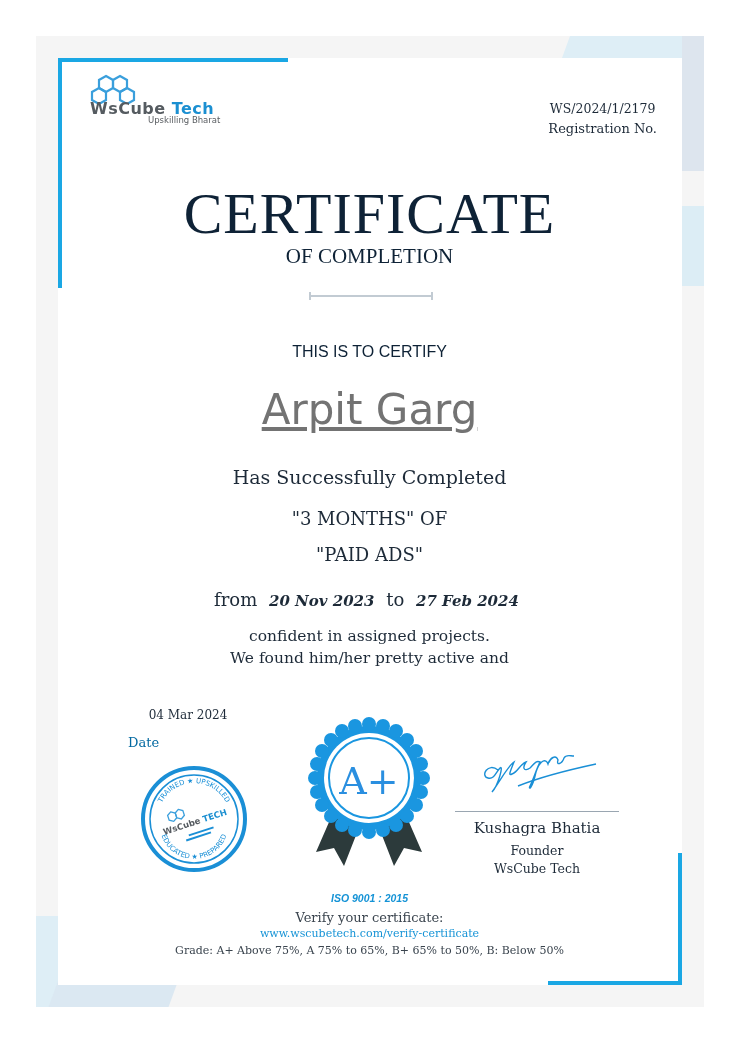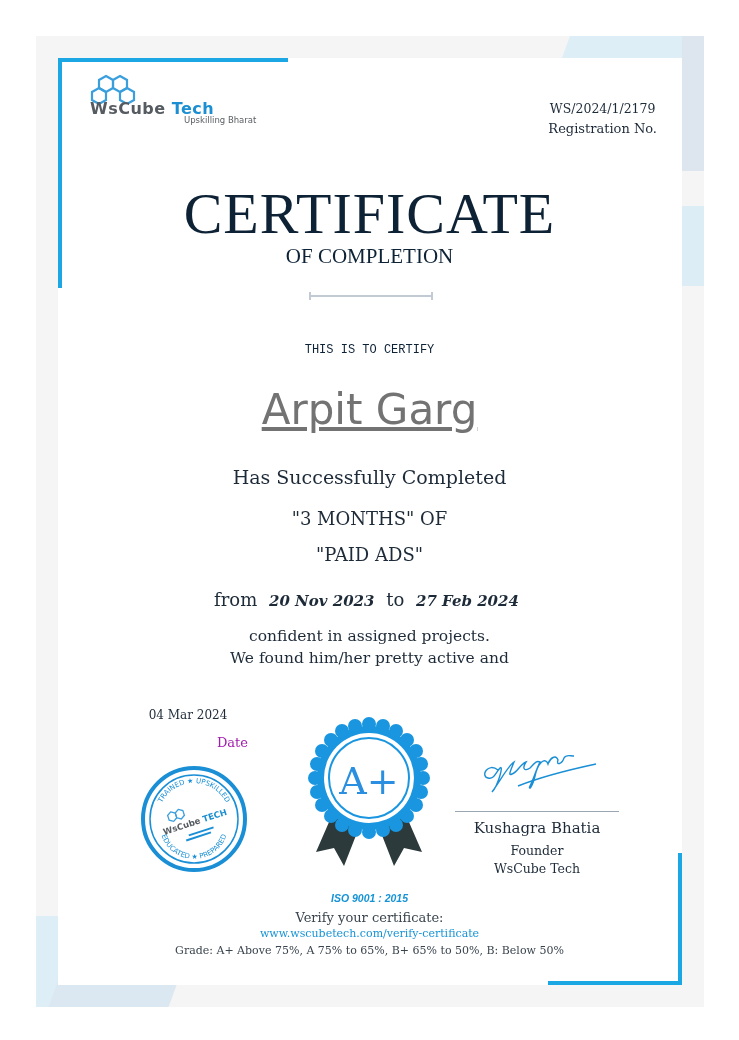--- a/index.html
+++ b/index.html
@@ -28,46 +28,46 @@
     .acc-bot-h { left: 548px; top: 981px; width: 134px; height: 4px; }
 
     .logo { position: absolute; left: 88px; top: 72px; width: 150px; height: 50px; }
     .logo-text {
       position: absolute; left: 2px; top: 27px; font-family: "DejaVu Sans", "Liberation Sans", sans-serif;
       font-weight: bold; font-size: 16px; letter-spacing: 0.5px; color: #555b60; white-space: nowrap;
     }
     .logo-text .tech { color: #1b8fd1; }
     .logo-tag {
       position: absolute; left: 60px; top: 43px; font-family: "DejaVu Sans", "Liberation Sans", sans-serif;
-      font-size: 8.5px; color: #5a5e62; white-space: nowrap; margin-left: 36px;
+      font-size: 8.5px; color: #5a5e62; white-space: nowrap;
     }
 
     .reg { position: absolute; right: 82px; top: 99px; text-align: right; font-size: 12px; line-height: 20px; color: #1d2a38; }
     .reg-no { font-size: 12.5px; text-align: center; }
     .reg-label { font-size: 13px; }
 
     .center-line { position: absolute; left: 0; width: 739px; text-align: center; white-space: nowrap; }
     .title { top: 168px; font-family: "Liberation Serif", serif; font-size: 58px; letter-spacing: 1px; color: #0e2236; margin-top: 12px; }
     .subtitle { top: 244px; font-family: "Liberation Serif", serif; font-size: 21px; color: #0e2236; }
     .divider { position: absolute; left: 309px; top: 294px; width: 124px; height: 4px; }
     .divider .bar { position: absolute; left: 0; top: 1px; width: 124px; height: 2px; background: #c2cbd3; }
     .divider .tick-l, .divider .tick-r { position: absolute; top: -2px; width: 2px; height: 8px; background: #c2cbd3; }
     .divider .tick-l { left: 0; } .divider .tick-r { right: 0; }
 
-    .certify { top: 343px; font-family: Liberation Mono, monospace; font-size: 12px; color: #0e2236; }
+    .certify { top: 343px; font-family: Liberation Sans, sans-serif; font-size: 16px; color: #0e2236; }
     .name { top: 385px; font-family: "DejaVu Sans", "Liberation Sans", sans-serif; font-size: 42px; color: #737373; font-weight: normal; text-decoration: underline; }
     .completed { top: 466px; font-size: 19px; color: #1d2a38; }
     .duration { top: 508px; font-size: 18px; color: #1d2a38; }
     .course { top: 544px; font-size: 18px; color: #1d2a38; }
     .fromto { top: 589px; font-size: 18px; color: #1d2a38; }
     .fromto .date { font-style: italic; font-weight: bold; font-size: 15px; margin: 0 6px; }
     .remark { top: 625px; font-size: 15.5px; line-height: 22px; color: #1d2a38; }
 
     .issue-date { position: absolute; left: 140px; top: 708px; width: 96px; text-align: center; font-size: 12px; color: #1d2a38; }
-    .issue-date-label { position: absolute; left: 152px; top: 735px; width: 96px; text-align: right; font-size: 13px; color: #a21caf; }
+    .issue-date-label { position: absolute; left: 128px; top: 735px; width: 96px; text-align: left; font-size: 13px; color: #0369a1; }
 
     .stamp { position: absolute; left: 140px; top: 765px; width: 108px; height: 108px; }
     .badge { position: absolute; left: 306px; top: 714px; width: 126px; height: 152px; }
     .signature { position: absolute; left: 478px; top: 742px; width: 120px; height: 56px; }
     .sig-line { position: absolute; left: 455px; top: 811px; width: 164px; height: 1px; background: #9aa6b1; }
     .signer-name { position: absolute; left: 455px; top: 819px; width: 164px; text-align: center; font-size: 15px; color: #1d2a38; }
     .signer-title { position: absolute; left: 455px; top: 843px; width: 164px; text-align: center; font-size: 12.5px; color: #1d2a38; }
     .signer-org { position: absolute; left: 455px; top: 861px; width: 164px; text-align: center; font-size: 12.5px; color: #1d2a38; }
 
     .iso { top: 892px; font-family: "Liberation Sans", sans-serif; font-weight: bold; font-size: 10.5px; color: #1593d6; font-style: italic; }

